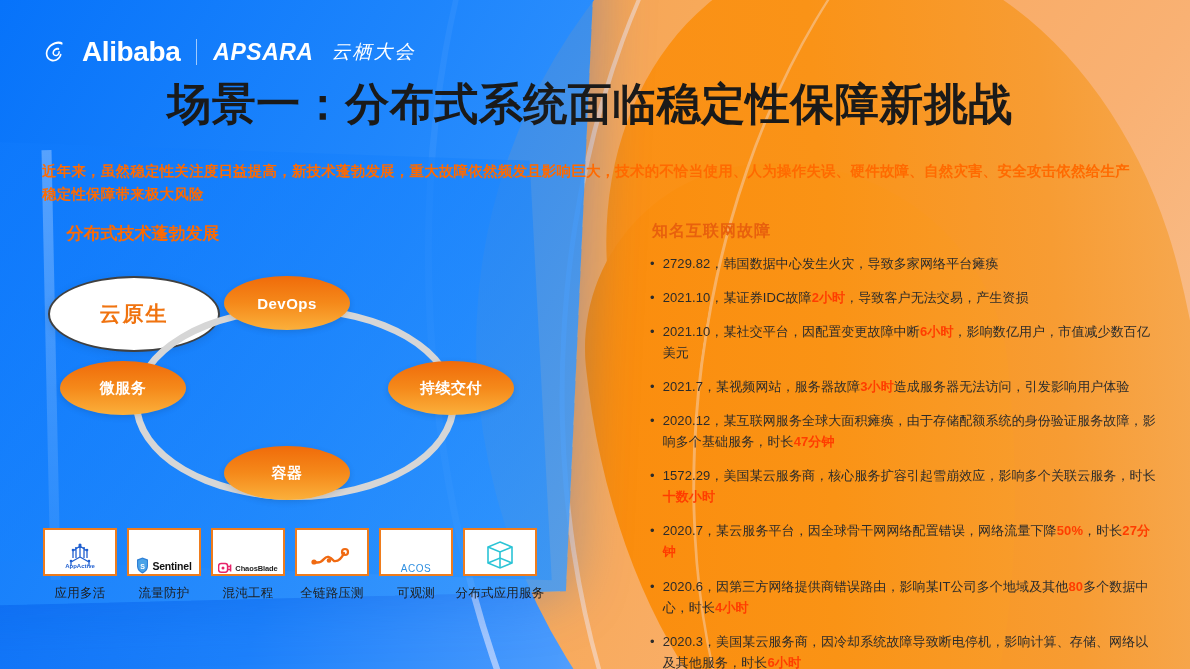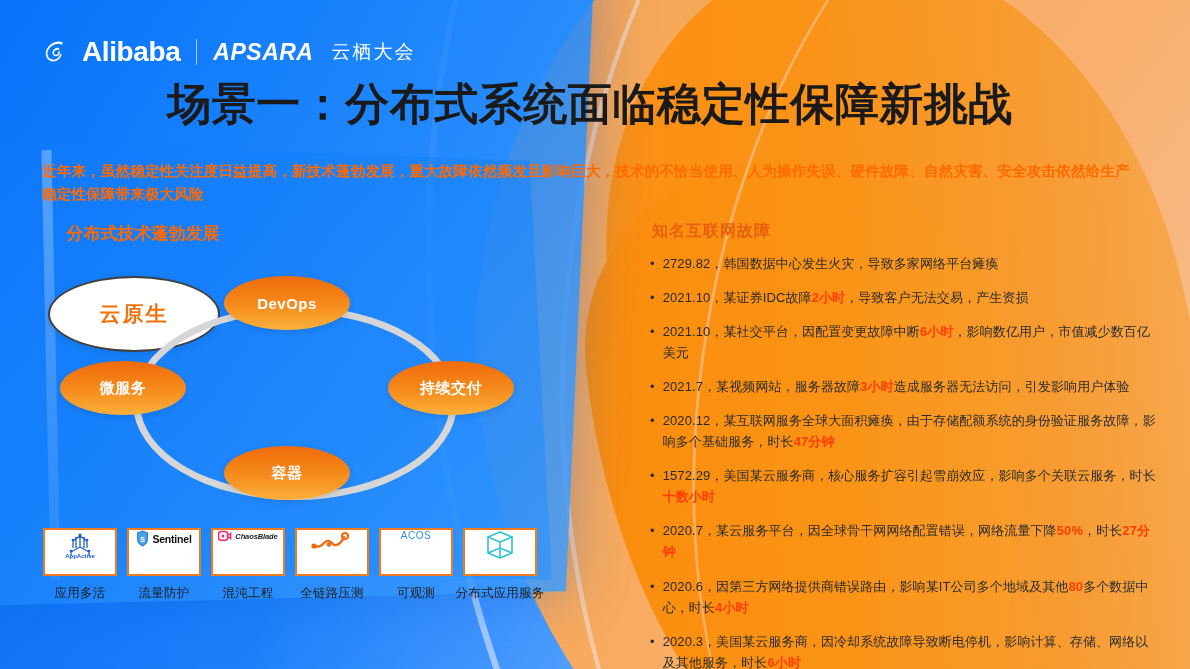--- a/index.html
+++ b/index.html
@@ -81,21 +81,21 @@
   }
   .ali-word{
     font-size:28px;font-weight:bold;color:#fff;letter-spacing:-.4px;
     font-family:"Liberation Sans",sans-serif;
   }
   .logo-sep{width:1px;height:26px;background:rgba(255,255,255,.6);margin:0 4px;}
   .apsara{
     font-size:23px;font-weight:bold;color:#fff;font-style:italic;letter-spacing:.5px;
     font-family:"Liberation Sans",sans-serif;
   }
-  .apsara-cn{font-size:19px;color:#fff;font-weight:normal;letter-spacing:2px;margin-left:6px;}
+  .apsara-cn{font-size:19px;color:#fff;font-weight:normal;letter-spacing:2px;margin-left:6px;font-style:italic;}
 
   
   .title{
     position:absolute;left:120px;top:80px;width:940px;
     font-size:44px;line-height:1.08;font-weight:bold;color:#1a1a1a;
     text-align:center;letter-spacing:.5px;
   }
 
   
   .lead{
@@ -131,21 +131,21 @@
     font-size:21px;font-weight:bold;letter-spacing:2px;
     display:flex;align-items:center;justify-content:center;border-radius:50%;
     box-shadow:0 2px 8px rgba(0,0,0,.10);
   }
 
   
   .cards{position:absolute;left:44px;top:528px;display:flex;gap:12px;}
   .card-wrap{width:72px;display:flex;flex-direction:column;align-items:center;}
   .card{
     width:70px;height:44px;background:#fff;border:2px solid #ef7c1c;
-    display:flex;align-items:flex-start;justify-content:center;overflow:hidden;
+    display:flex;align-items:flex-end;justify-content:center;overflow:hidden;
   }
   .card-label{
     margin-top:9px;font-size:12.5px;color:#1d1d1d;white-space:nowrap;letter-spacing:.2px;
   }
   .sentinel-txt{font-size:10.5px;font-weight:bold;color:#111;letter-spacing:-.2px;}
   .chaos-txt{font-size:7.5px;font-weight:bold;color:#222;letter-spacing:-.1px;}
   .acos-txt{font-size:10px;color:#2f8fe0;letter-spacing:.6px;}
 
   
   .right-head{
@@ -242,21 +242,21 @@
             <text x="6.5" y="11.5" font-size="7" fill="#fff" text-anchor="middle" font-family="Liberation Sans, sans-serif" font-weight="bold">S</text>
           </svg>
           <span class="sentinel-txt">Sentinel</span>
         </span>
       </div>
       <div class="card-label">流量防护</div>
     </div>
 
     <div class="card-wrap">
       <div class="card">
-        <span style="display:flex;align-items:center;gap:2px;font-style:italic;">
+        <span style="display:flex;align-items:center;gap:2px;">
           <svg width="15" height="12" viewBox="0 0 15 12" aria-hidden="true">
             <rect x="0.6" y="1.6" width="9" height="8.6" rx="2.4" fill="none" stroke="#e8246a" stroke-width="1.5"></rect>
             <path d="M9.6 4.4h3.4M9.6 7.4h3.4M12.6 2.4v7.2" stroke="#e8246a" stroke-width="1.5" fill="none"></path>
             <circle cx="5" cy="6" r="1.5" fill="#e8246a"></circle>
           </svg>
           <span class="chaos-txt">ChaosBlade</span>
         </span>
       </div>
       <div class="card-label">混沌工程</div>
     </div>

